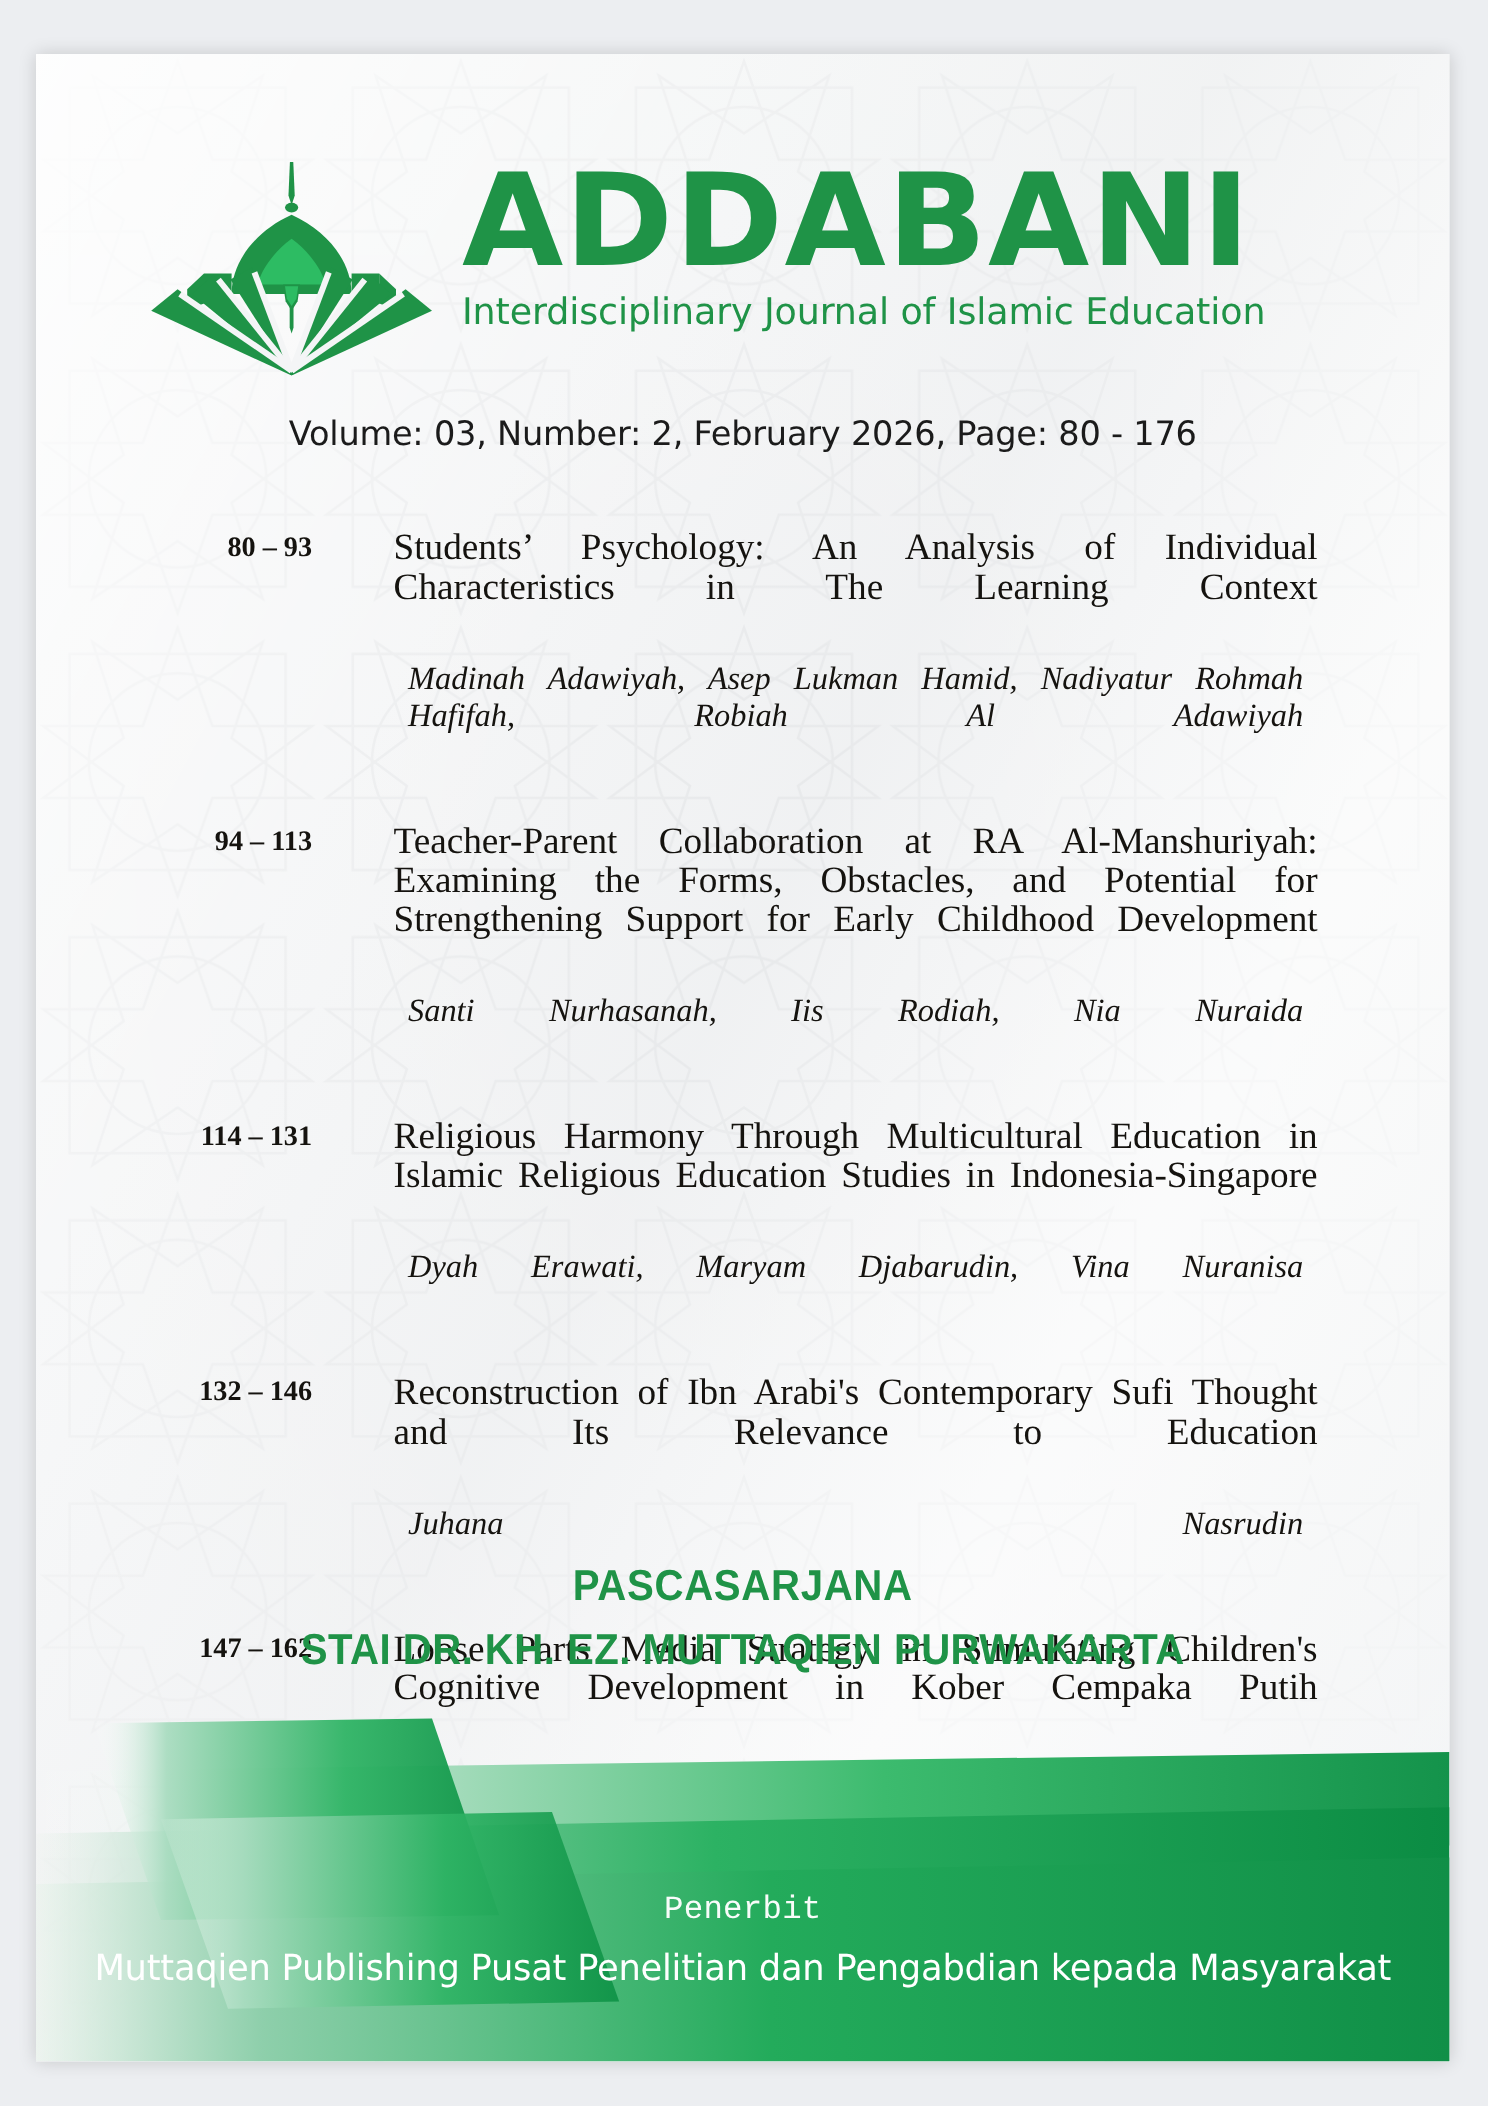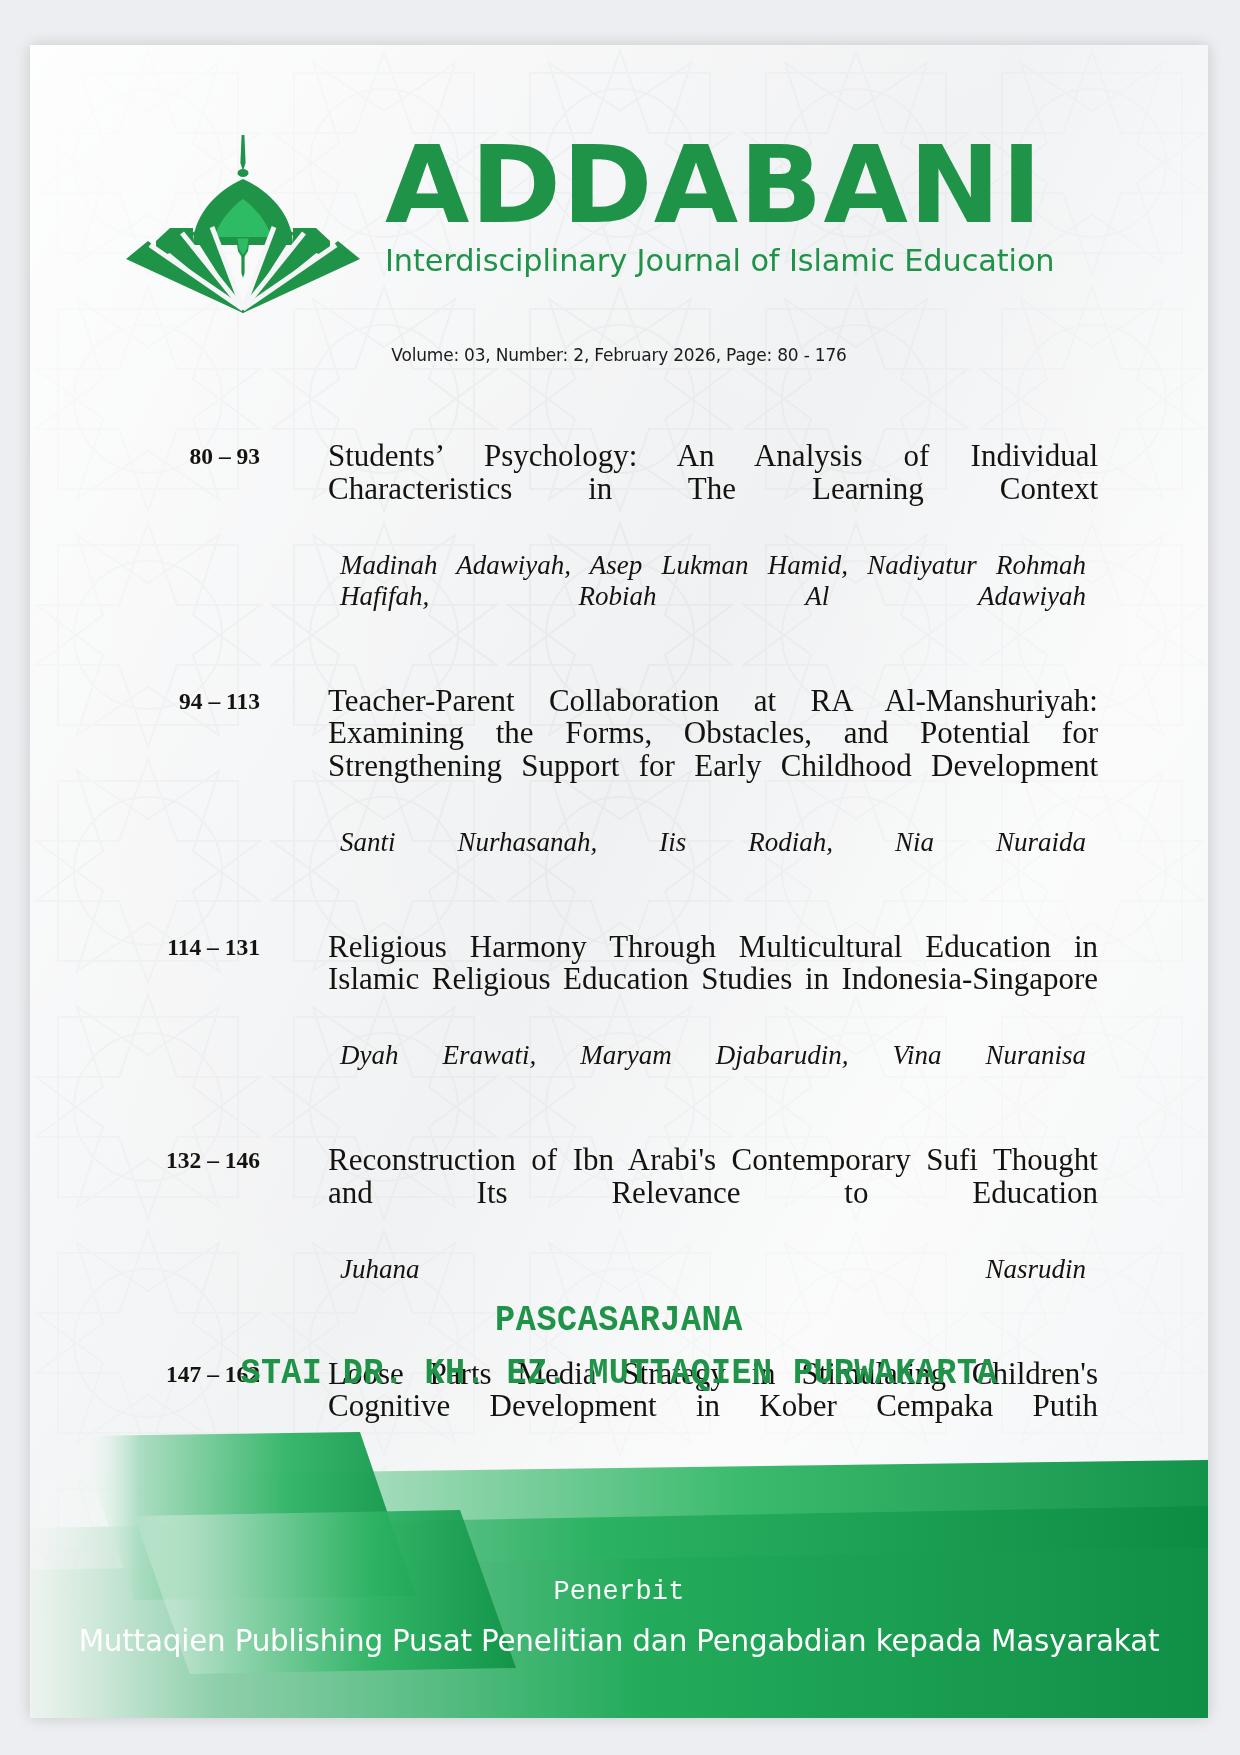--- a/index.html
+++ b/index.html
@@ -86,21 +86,21 @@
     transform-origin: left center;
   }
 
   .volume-line {
     position: absolute;
     left: 0;
     top: 300px;
     width: 100%;
     text-align: center;
     font-family: "DejaVu Sans", sans-serif;
-    font-size: 17px;
+    font-size: 28px;
     color: #1b1b1b;
     letter-spacing: -0.2px;
   }
 
   
   .toc {
     position: absolute;
     left: 0;
     top: 395px;
     width: 100%;
@@ -153,21 +153,21 @@
     width: 100%;
   }
 
   
   .institution {
     position: absolute;
     left: 0;
     top: 1255px;
     width: 100%;
     text-align: center;
-    font-family: Liberation Mono, monospace;
+    font-family: Liberation Sans, sans-serif;
     color: #1f9347;
   }
   .inst-line1 {
     font-size: 36px;
     font-weight: 700;
     letter-spacing: 0.6px;
     transform: scaleX(0.93);
   }
   .inst-line2 {
     font-size: 36px;

